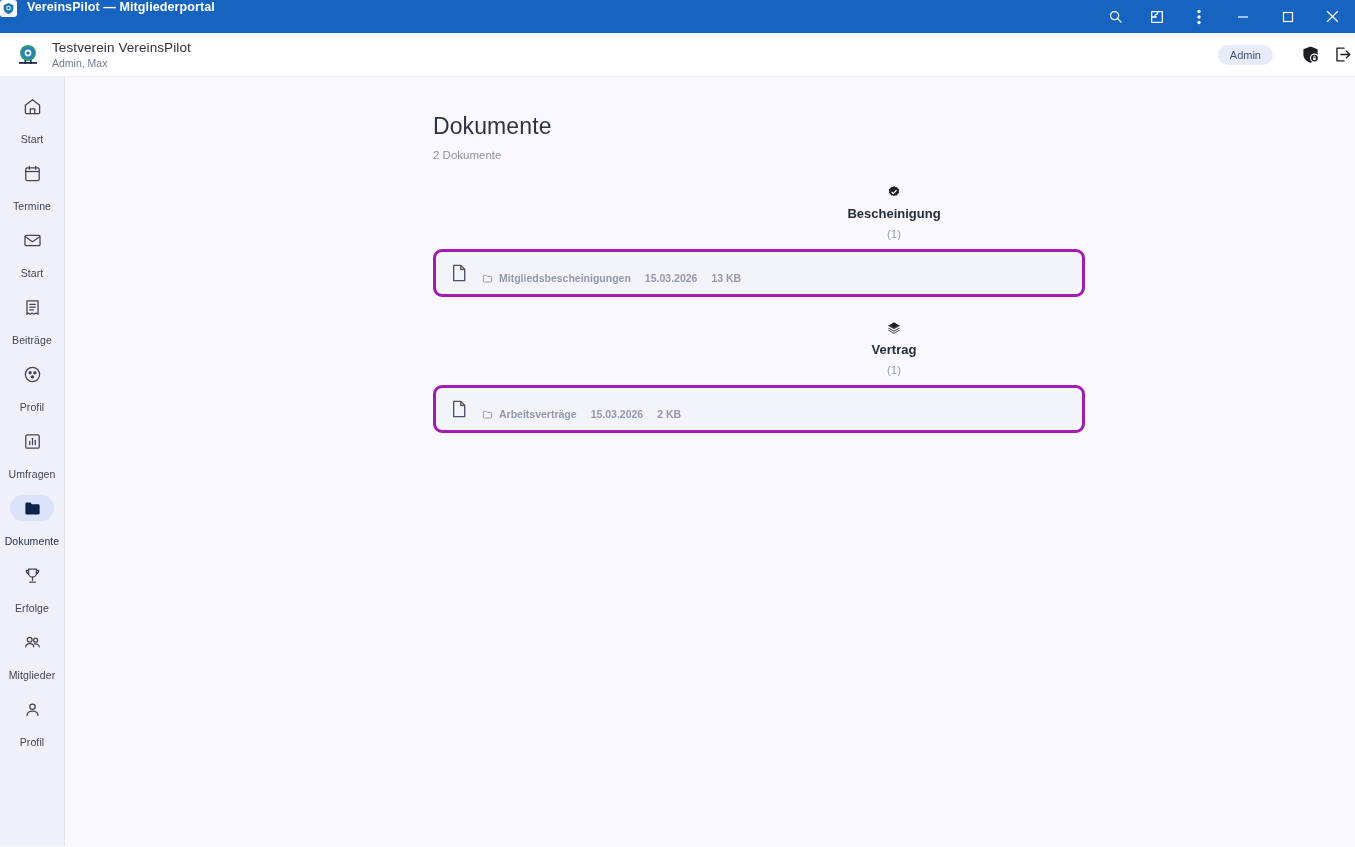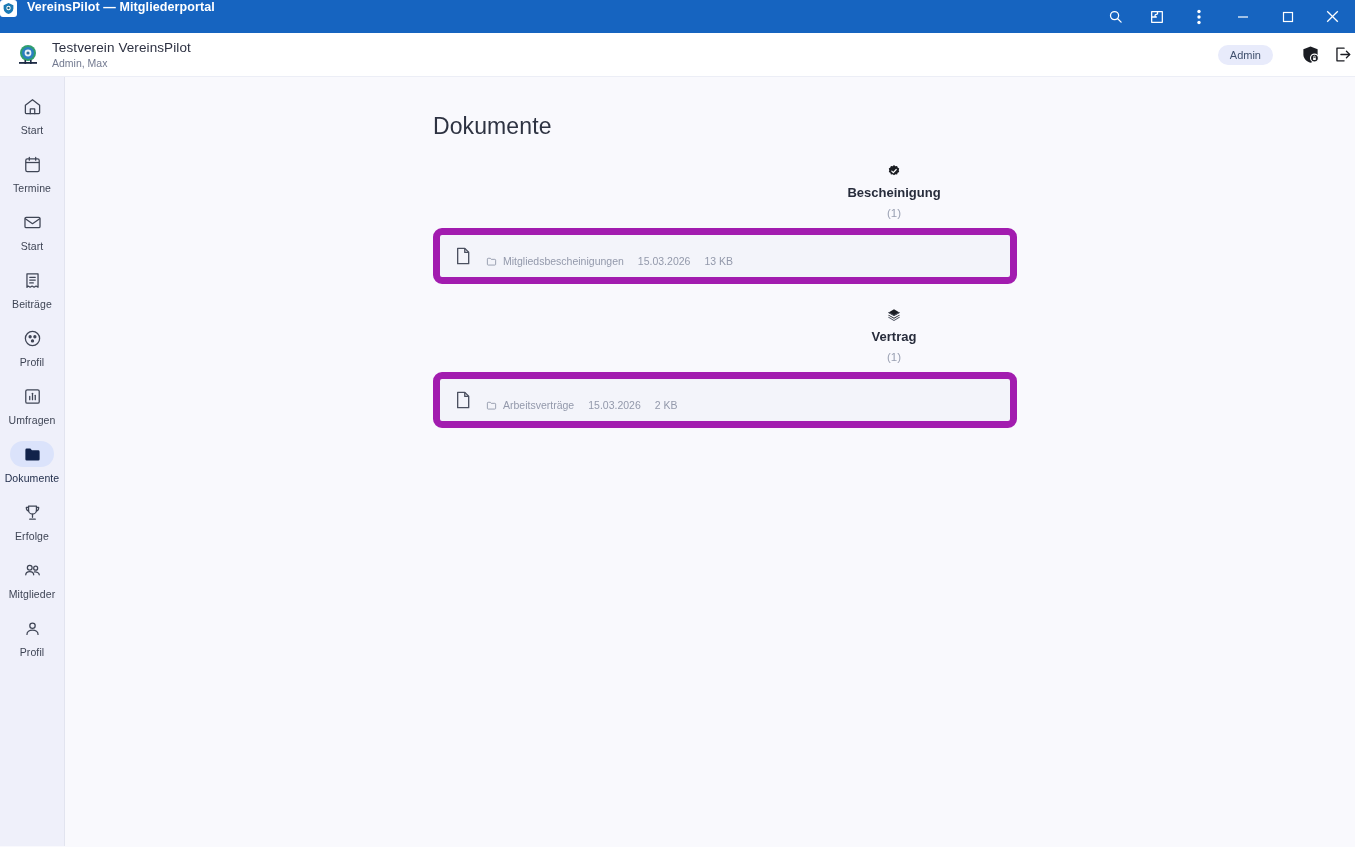--- a/index.html
+++ b/index.html
@@ -108,21 +108,21 @@
   }
   .nav-icon-wrap {
     width: 44px; height: 26px;
     border-radius: 13px;
     display: flex; align-items: center; justify-content: center;
   }
   .nav-item.active .nav-icon-wrap { background: #dbe3fb; }
   .nav-label {
     font-size: 10.5px;
     color: #3f4555;
-    margin-top: 5px;
+    margin-top: 14px;
     letter-spacing: .1px;
     white-space: nowrap;
   }
   .nav-item.active .nav-label { color: #24304d; }
 
   
   .main {
     flex: 1 1 auto;
     background: #f9f9fd;
     overflow: hidden;
@@ -159,29 +159,30 @@
     font-size: 13px;
     font-weight: bold;
     color: #272c3b;
   }
   .group-count {
     font-size: 11.5px;
     color: #9aa0b2;
   }
 
   .doc-card {
-    width: 584px;
+    width: 652px;
     background: #f3f4fa;
-    border: 7px solid #a21caf;
+    border: 3px solid #a21caf;
     border-radius: 9px;
     padding: 10px 14px 10px 14px;
     display: flex;
     align-items: flex-start;
     gap: 14px;
     min-height: 42px;
+    font-weight: bold;
   }
   .doc-file-icon {
     width: 18px; height: 20px;
     flex: 0 0 auto;
     display: flex; align-items: center; justify-content: center;
     margin-top: 1px;
   }
   .doc-body { flex: 1 1 auto; min-width: 0; }
   .doc-title {
     font-size: 12.5px;
@@ -403,20 +404,21 @@
       </span>
       <span class="nav-label">Profil</span>
     </a>
 
   </nav>
 
   <main class="main">
     <div class="content">
 
       <h1 class="page-title">Dokumente</h1>
+      <div class="page-sub">2 Dokumente</div>
 
       <section class="group">
         <div class="group-head">
           <span class="group-icon">
             <svg width="14" height="14" viewBox="0 0 24 24">
               <path d="M12 1.8 l2.3 1.9 3-.3 1 2.8 2.6 1.5 -.8 2.9 .8 2.9 -2.6 1.5 -1 2.8 -3-.3 -2.3 1.9 -2.3-1.9 -3 .3 -1-2.8 -2.6-1.5 .8-2.9 -.8-2.9 2.6-1.5 1-2.8 3 .3 Z" fill="#1b1d23"></path>
               <path d="M8.2 12.2 l2.6 2.6 5-5.4" fill="none" stroke="#ffffff" stroke-width="2" stroke-linecap="round" stroke-linejoin="round"></path>
             </svg>
           </span>
           <span class="group-name">Bescheinigung</span>

